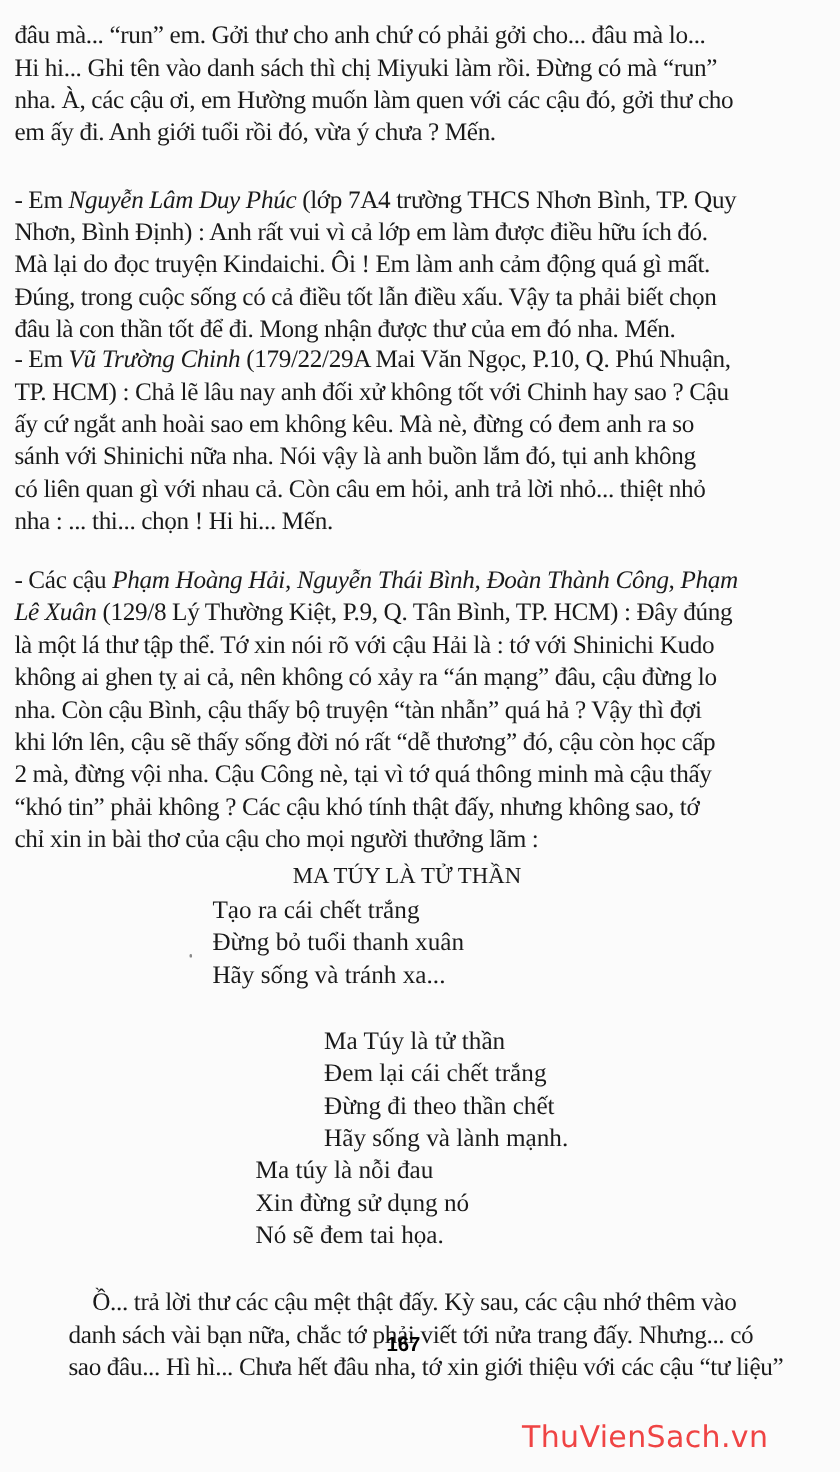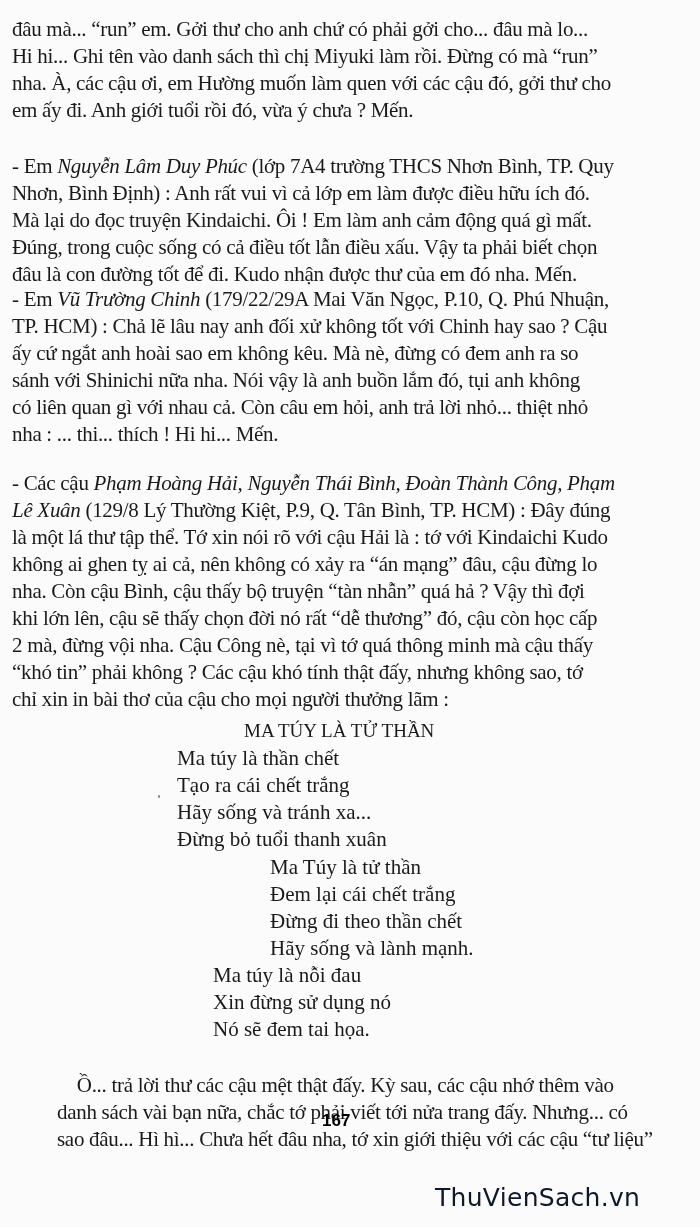--- a/index.html
+++ b/index.html
@@ -20,73 +20,72 @@
     .para-last { position: absolute; top: 1072px; left: 0; width: 666px; margin-left: 45px; }
     .line { display: block; white-space: nowrap; }
     em { font-style: italic; margin-top: 40px; }
     .poem-title { position: absolute; top: 720px; left: 244px; font-size: 19px; letter-spacing: 0; white-space: nowrap; }
     .poem { position: absolute; font-family: "Liberation Serif", serif; font-size: 21px; line-height: 27px; letter-spacing: 0; }
     .stanza-1 { top: 745px; left: 177px; }
     .stanza-2 { top: 854px; left: 270px; }
     .stanza-3 { top: 962px; left: 177px; margin-left: 36px; }
     .poem-line { display: block; white-space: nowrap; }
     .page-number { position: absolute; top: 1111px; left: 322px; font-family: "Liberation Sans", sans-serif; font-size: 17px; font-weight: bold; color: #000000; }
-    .watermark { position: absolute; top: 1183px; left: 435px; font-family: "DejaVu Sans", sans-serif; font-size: 25px; color: #0f172a; letter-spacing: 0.3px; }
+    .watermark { position: absolute; top: 1183px; left: 435px; font-family: "DejaVu Sans", sans-serif; font-size: 25px; color: #ef4444; letter-spacing: 0.3px; }
     .speck { position: absolute; top: 795px; left: 158px; width: 2px; height: 3px; background: #888; border-radius: 1px; }
   </style>
 </head>
 <body>
 
 <div class="page">
 
   <p class="para para-first">
     <span class="line">đâu mà... “run” em. Gởi thư cho anh chứ có phải gởi cho... đâu mà lo...</span>
     <span class="line">Hi hi... Ghi tên vào danh sách thì chị Miyuki làm rồi. Đừng có mà “run”</span>
     <span class="line">nha. À, các cậu ơi, em Hường muốn làm quen với các cậu đó, gởi thư cho</span>
     <span class="line">em ấy đi. Anh giới tuổi rồi đó, vừa ý chưa ? Mến.</span>
   </p>
 
   <p class="para para-2">
     <span class="line"><span>- Em </span><em>Nguyễn Lâm Duy Phúc</em><span> (lớp 7A4 trường THCS Nhơn Bình, TP. Quy</span></span>
     <span class="line">Nhơn, Bình Định) : Anh rất vui vì cả lớp em làm được điều hữu ích đó.</span>
     <span class="line">Mà lại do đọc truyện Kindaichi. Ôi ! Em làm anh cảm động quá gì mất.</span>
     <span class="line">Đúng, trong cuộc sống có cả điều tốt lẫn điều xấu. Vậy ta phải biết chọn</span>
-    <span class="line">đâu là con đường tốt để đi. Kudo nhận được thư của em đó nha. Mến.</span>
+    <span class="line">đâu là con thần tốt để đi. Mong nhận được thư của em đó nha. Mến.</span>
   </p>
 
   <p class="para para-3">
     <span class="line"><span>- Em </span><em>Vũ Trường Chinh</em><span> (179/22/29A Mai Văn Ngọc, P.10, Q. Phú Nhuận,</span></span>
     <span class="line">TP. HCM) : Chả lẽ lâu nay anh đối xử không tốt với Chinh hay sao ? Cậu</span>
     <span class="line">ấy cứ ngắt anh hoài sao em không kêu. Mà nè, đừng có đem anh ra so</span>
     <span class="line">sánh với Shinichi nữa nha. Nói vậy là anh buồn lắm đó, tụi anh không</span>
     <span class="line">có liên quan gì với nhau cả. Còn câu em hỏi, anh trả lời nhỏ... thiệt nhỏ</span>
-    <span class="line">nha : ... thi... thích ! Hi hi... Mến.</span>
+    <span class="line">nha : ... thi... chọn ! Hi hi... Mến.</span>
   </p>
 
   <p class="para para-4">
     <span class="line"><span>- Các cậu </span><em>Phạm Hoàng Hải, Nguyễn Thái Bình, Đoàn Thành Công, Phạm</em></span>
     <span class="line"><em>Lê Xuân</em><span> (129/8 Lý Thường Kiệt, P.9, Q. Tân Bình, TP. HCM) : Đây đúng</span></span>
-    <span class="line">là một lá thư tập thể. Tớ xin nói rõ với cậu Hải là : tớ với Kindaichi Kudo</span>
+    <span class="line">là một lá thư tập thể. Tớ xin nói rõ với cậu Hải là : tớ với Shinichi Kudo</span>
     <span class="line">không ai ghen tỵ ai cả, nên không có xảy ra “án mạng” đâu, cậu đừng lo</span>
     <span class="line">nha. Còn cậu Bình, cậu thấy bộ truyện “tàn nhẫn” quá hả ? Vậy thì đợi</span>
-    <span class="line">khi lớn lên, cậu sẽ thấy chọn đời nó rất “dễ thương” đó, cậu còn học cấp</span>
+    <span class="line">khi lớn lên, cậu sẽ thấy sống đời nó rất “dễ thương” đó, cậu còn học cấp</span>
     <span class="line">2 mà, đừng vội nha. Cậu Công nè, tại vì tớ quá thông minh mà cậu thấy</span>
     <span class="line">“khó tin” phải không ? Các cậu khó tính thật đấy, nhưng không sao, tớ</span>
     <span class="line">chỉ xin in bài thơ của cậu cho mọi người thưởng lãm :</span>
   </p>
 </div>
 
 <div class="poem-title">MA TÚY LÀ TỬ THẦN</div>
 <span class="speck"></span>
 
 <div class="poem stanza-1">
-  <span class="poem-line">Ma túy là thần chết</span>
   <span class="poem-line">Tạo ra cái chết trắng</span>
+  <span class="poem-line">Đừng bỏ tuổi thanh xuân</span>
   <span class="poem-line">Hãy sống và tránh xa...</span>
-  <span class="poem-line">Đừng bỏ tuổi thanh xuân</span>
 </div>
 <div class="poem stanza-2">
   <span class="poem-line">Ma Túy là tử thần</span>
   <span class="poem-line">Đem lại cái chết trắng</span>
   <span class="poem-line">Đừng đi theo thần chết</span>
   <span class="poem-line">Hãy sống và lành mạnh.</span>
 </div>
 <div class="poem stanza-3">
   <span class="poem-line">Ma túy là nỗi đau</span>
   <span class="poem-line">Xin đừng sử dụng nó</span>

